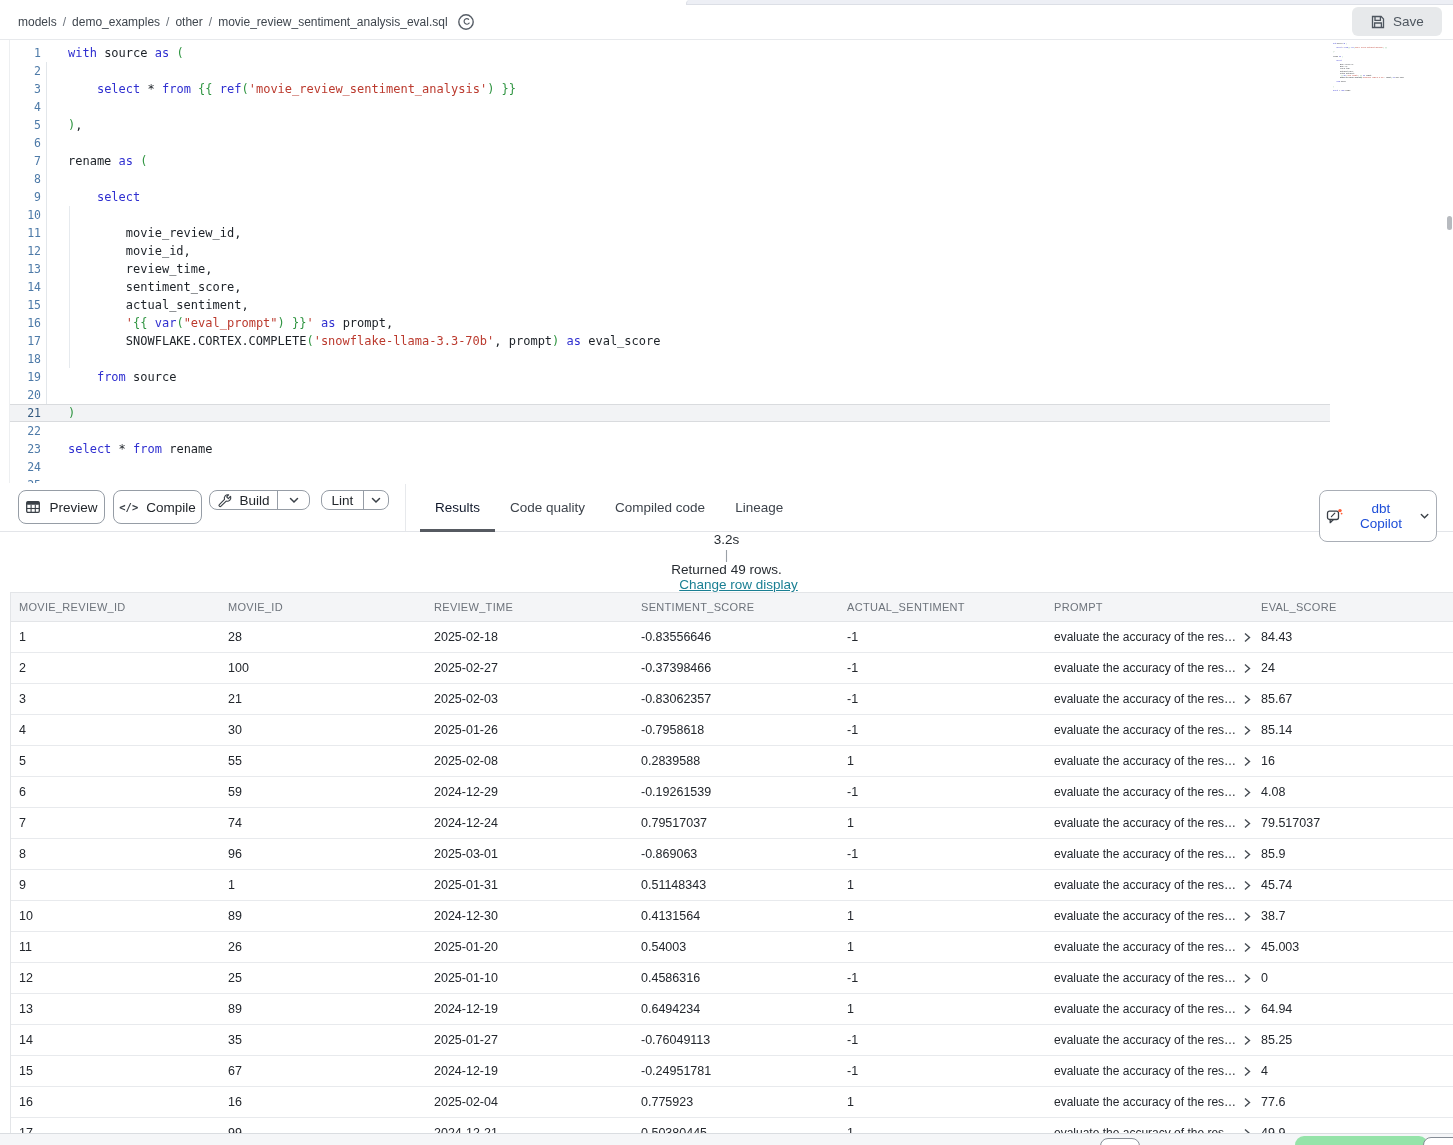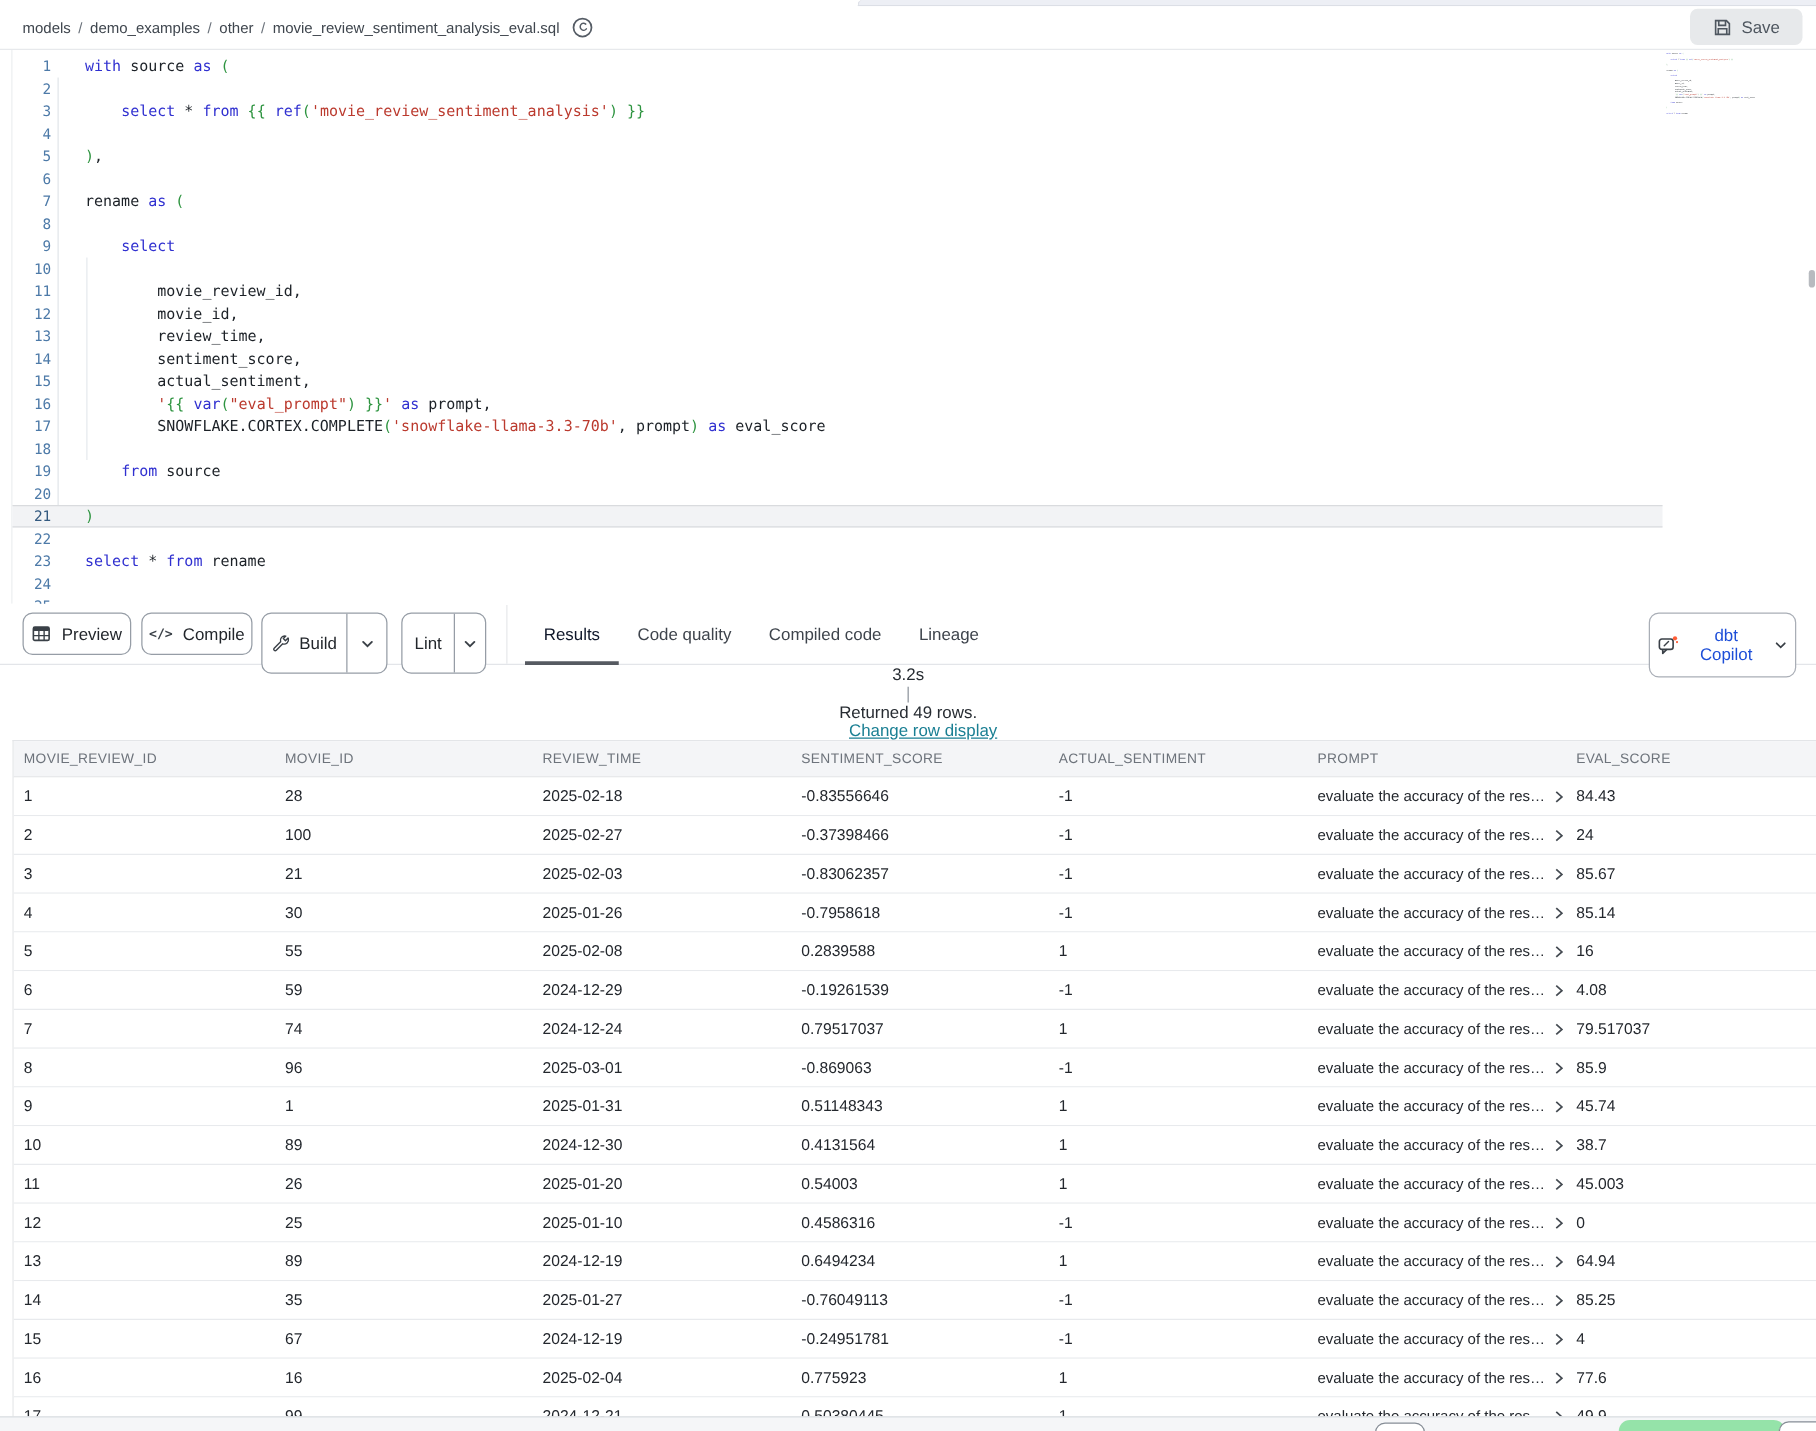--- a/index.html
+++ b/index.html
@@ -44,21 +44,21 @@
     white-space:pre;width:1300px;}
   .editor-thumb{position:absolute;right:1px;top:176px;width:5px;height:14px;background:#b7babf;border-radius:3px;}
   
   .toolbar{position:absolute;left:0;top:484px;width:100%;height:47px;background:#fff;
     border-bottom:1px solid #e3e5e9;box-sizing:content-box;}
   .tb-btn{position:absolute;top:6px;height:34px;border:1px solid #969da6;border-radius:8px;background:#fff;
     display:flex;align-items:center;justify-content:center;gap:8px;font-size:13.5px;color:#22262b;
     font-family:"Liberation Sans",sans-serif;cursor:pointer;box-sizing:border-box;}
   .btn-preview{left:18px;width:87px;}
   .btn-compile{left:113px;width:89px;}
-  .split-group{position:absolute;top:6px;height:49px;border:1px solid #969da6;border-radius:8px;background:#fff;
+  .split-group{position:absolute;top:6px;height:20px;border:1px solid #969da6;border-radius:8px;background:#fff;
     display:flex;align-items:stretch;box-sizing:border-box;}
   .build-group{left:209px;width:101px;}
   .lint-group{left:321px;width:68px;}
   .split-main{display:flex;align-items:center;justify-content:center;gap:7px;font-size:13.5px;color:#22262b;cursor:pointer;}
   .build-main{width:67px;}
   .lint-main{width:41px;}
   .split-chev{display:flex;align-items:center;justify-content:center;border-left:1px solid #969da6;
     color:#3a4047;cursor:pointer;flex:1;}
   .code-glyph{font-family:"DejaVu Sans Mono",monospace;font-size:10.5px;font-weight:bold;color:#3a4047;}
   .tb-sep{position:absolute;left:405px;top:0;height:47px;border-left:1px solid #e7e9ec;}

